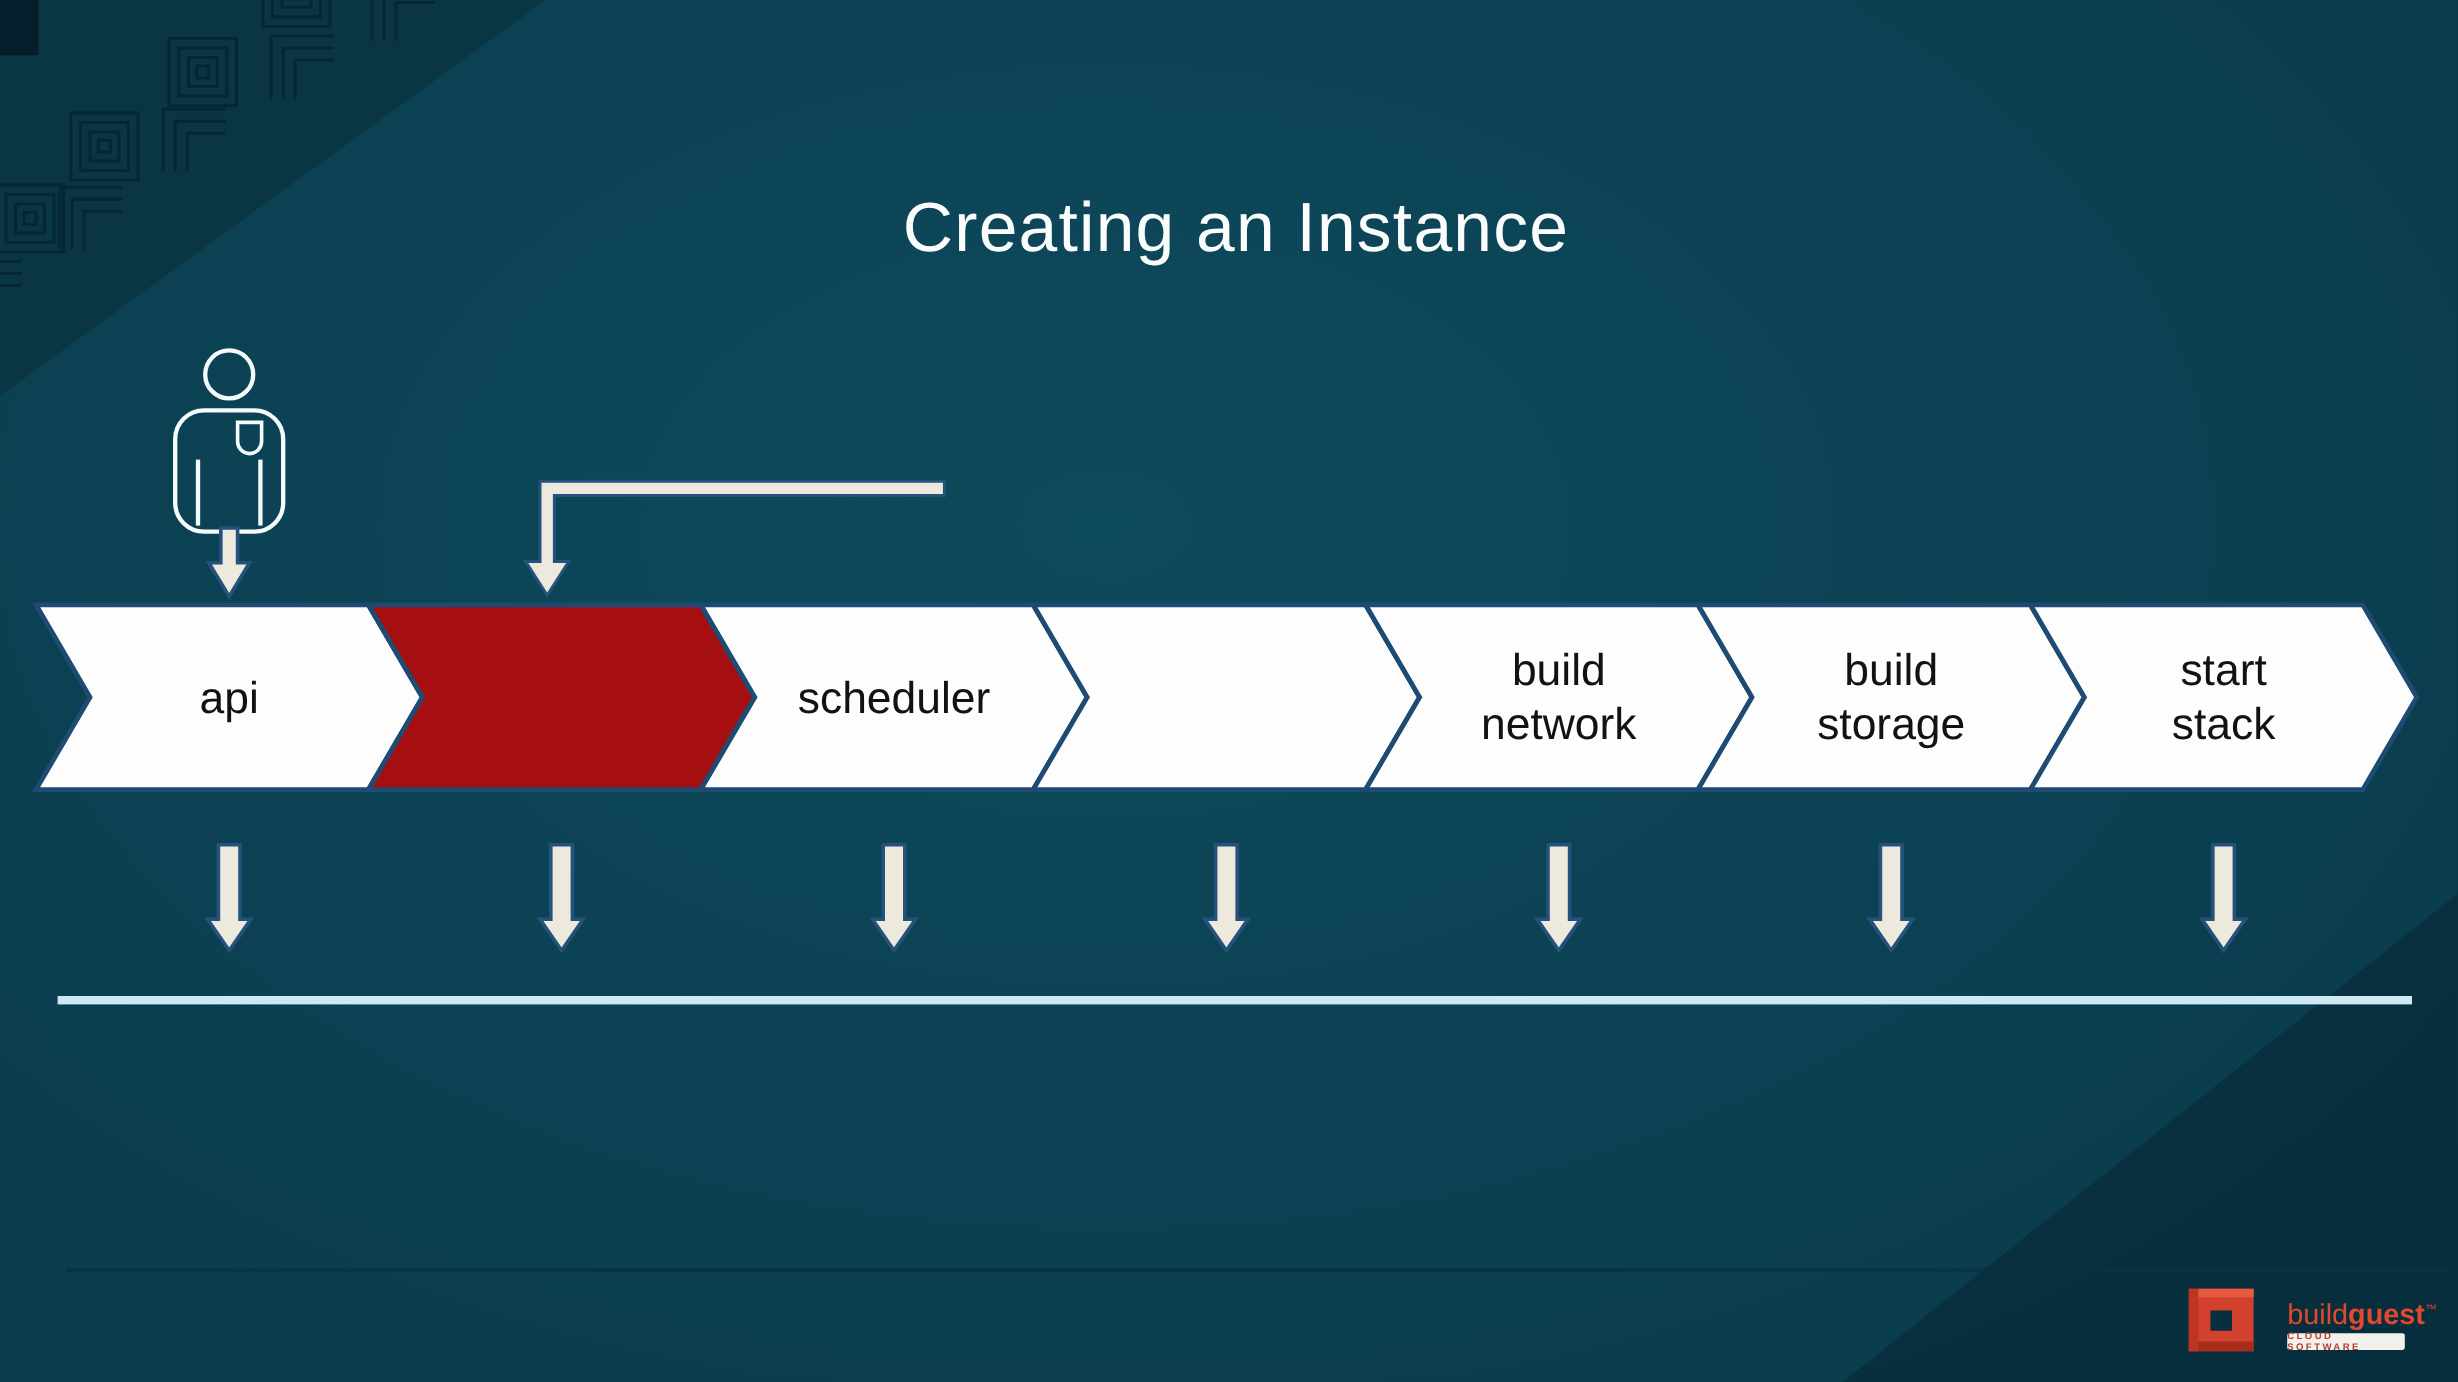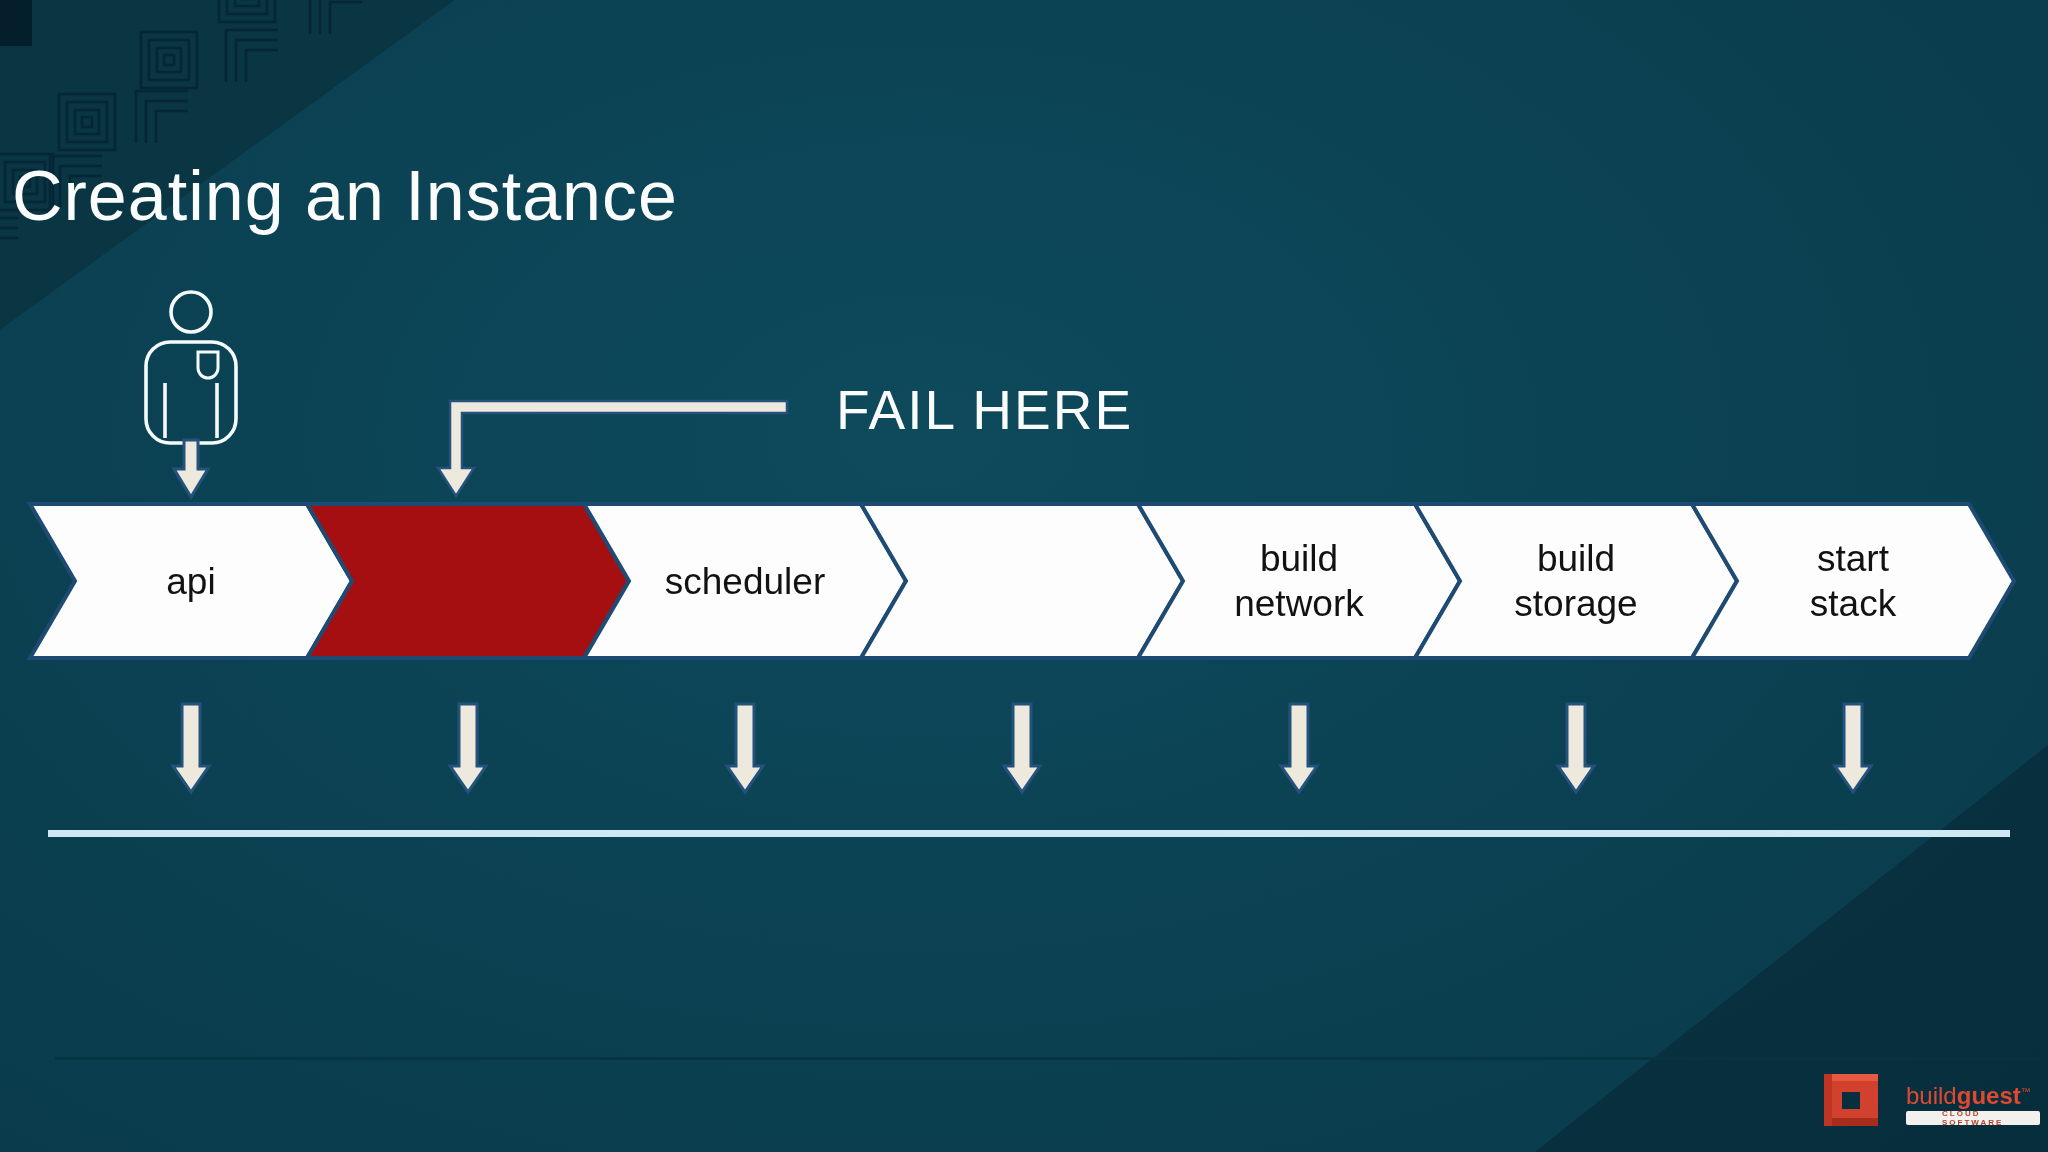--- a/index.html
+++ b/index.html
@@ -3,43 +3,43 @@
 <meta charset="utf-8">
 <style>
   html,body{margin:0;padding:0;background:#06303e;}
   .slide{
     position:relative;width:2048px;height:1152px;overflow:hidden;
     background:radial-gradient(ellipse at 45% 38%, #0d4a5c 0%, #0b4152 55%, #093a4a 100%);
     font-family:"Liberation Sans", sans-serif;
   }
   .abs{position:absolute;}
   .title{
-    left:0;right:0;top:156px;text-align:left;
-    font-size:70px;color:#fbfdfd;letter-spacing:1px;font-weight:400;padding-left:12px;
+    left:0;right:0;top:156px;text-align:center;
+    font-size:58px;color:#fbfdfd;letter-spacing:1px;font-weight:400;padding-left:12px;
   }
   .fail-label{
     left:836px;top:378px;font-size:55px;color:#fafcfc;letter-spacing:2px;font-weight:400;
   }
   .chev-label{
     top:504px;height:154px;width:240px;
     display:flex;align-items:center;justify-content:center;text-align:center;
     font-size:37px;line-height:45px;color:#121212;white-space:pre-line;
   }
   .bus-label{
     left:62px;top:842px;font-size:39px;color:#f6fafb;font-weight:400;
   }
   .logo-text{
     left:1906px;top:1082px;font-size:24px;color:#e0482f;font-weight:400;white-space:nowrap;
   }
   .logo-text b{font-weight:700;}
   .logo-text sup{font-size:10px;}
   .logo-badge{
     left:1906px;top:1111px;width:98px;height:14px;background:#f2f1ee;border-radius:2px;
     display:flex;align-items:center;justify-content:center;
-    font-size:8px;letter-spacing:2px;color:#b7402c;font-weight:700;padding-left:36px;
+    font-size:8px;letter-spacing:2px;color:#b7402c;font-weight:700;
   }
   svg{display:block;}
 </style>
 </head>
 <body>
 
 <div class="slide">
 
   <svg class="abs" style="left:0;top:0" width="2048" height="1152" viewBox="0 0 2048 1152">
 
@@ -148,21 +148,20 @@
     <g>
       <path d="M1824,1074 h54 v52 h-54 z M1842,1092 h18 v17 h-18 z" fill-rule="evenodd" fill="#d2402e"></path>
       <rect x="1824" y="1118" width="54" height="8" fill="#a82c1c"></rect>
       <rect x="1824" y="1074" width="8" height="52" fill="#bf3524"></rect>
       <rect x="1832" y="1074" width="46" height="7" fill="#e85a40"></rect>
     </g>
   </svg>
 
   <div class="abs title">Creating an Instance</div>
 
-  <div class="abs fail-label">FAIL HERE</div>
 
   <div class="abs chev-label" style="left: 71px; color: rgb(18, 18, 18);">api</div>
   <div class="abs chev-label" style="left: 625px; color: rgb(18, 18, 18); text-align: center;">scheduler</div>
   <div class="abs chev-label" style="left: 1179px; color: rgb(18, 18, 18);">build
 network</div>
   <div class="abs chev-label" style="left: 1456px; color: rgb(18, 18, 18);">build
 storage</div>
   <div class="abs chev-label" style="left: 1733px; color: rgb(18, 18, 18);">start
 stack</div>
 

